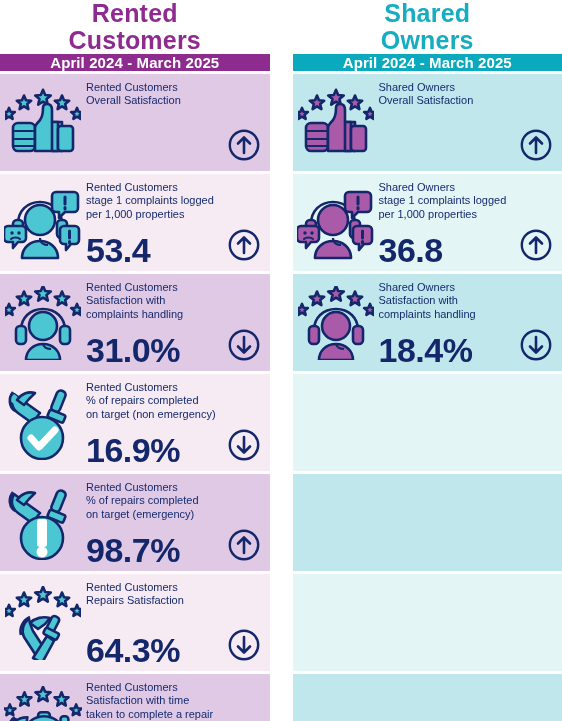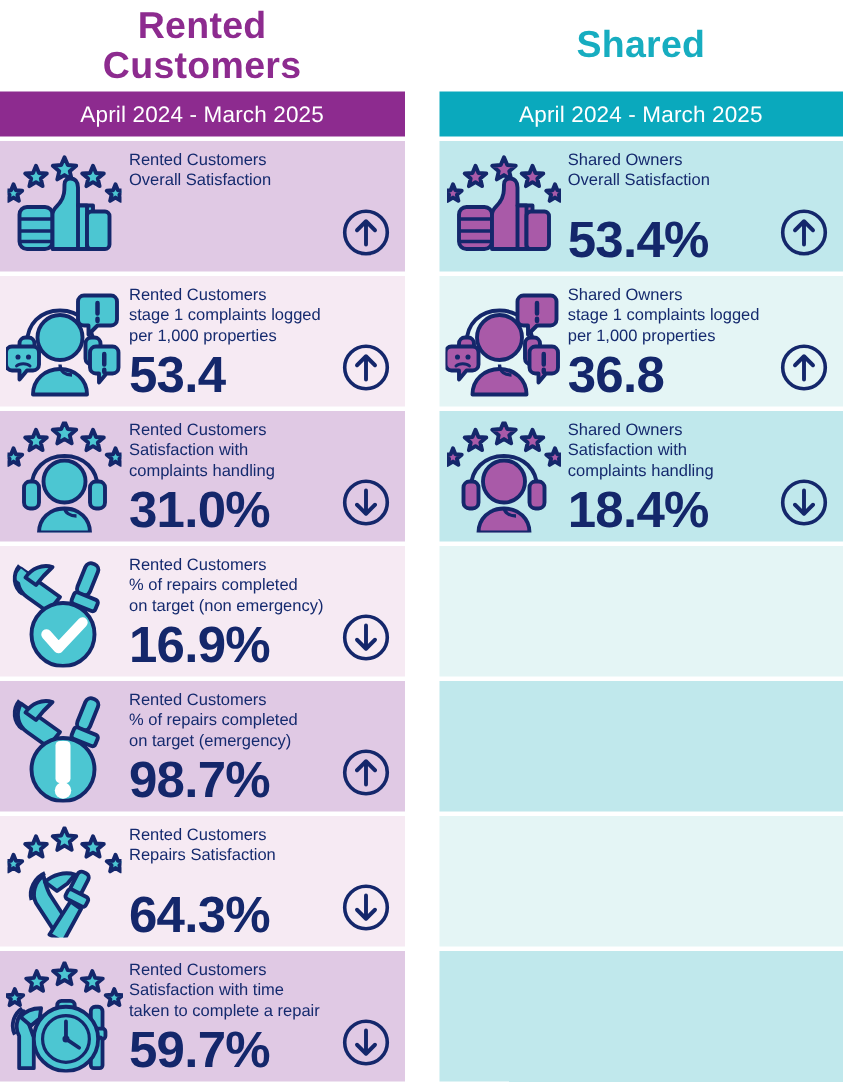--- a/index.html
+++ b/index.html
@@ -22,29 +22,29 @@
     text-align:center;
   }
   .col-title .t-l1,.col-title .t-l2{display:block;}
   .col.left .col-title{color:#8d2b8f;}
   .col.right .col-title{color:#17adc0;}
 
   
   .period{
     height:30px;
     display:flex;align-items:center;justify-content:center;
-    color:#ffffff;font-size:15px;font-weight:400;letter-spacing:.1px;
+    color:#ffffff;font-size:15px;font-weight:700;letter-spacing:.1px;
   }
   .col.left .period{background:#8d2b8f;}
   .col.right .period{background:#0aa9bd;}
 
   
   .rows{display:flex;flex-direction:column;gap:3px;padding-top:3px;}
   .row{
-    height:87px;
+    height:97px;
     position:relative;
     display:flex;align-items:stretch;
     box-sizing:border-box;
   }
   .col.left  .row.tint-a{background:#e0c9e4;}
   .col.left  .row.tint-b{background:#f6eaf3;}
   .col.right .row.tint-a{background:#c0e8ec;}
   .col.right .row.tint-b{background:#e4f5f5;}
   .row.empty{}
 
@@ -290,20 +290,21 @@
               <path d="M17 9v15M11 18.5l6 6 6-6" fill="none" stroke="#14276b" stroke-width="2.6" stroke-linecap="round" stroke-linejoin="round"></path>
             </svg>
           </div>
         </div>
       </div>
   </div>
 
   <div class="col right">
     <div class="col-title">
       <span class="t-l1">Shared</span>
+      <span class="t-l2">Owners</span>
     </div>
     <div class="period">April 2024 - March 2025</div>
     <div class="rows">
         <div class="row tint-a">
           <div class="icon-wrap">
             <svg width="76" height="74" viewBox="0 0 76 74">
               <path d="M4.0,21.9L5.6,25.8L9.8,26.1L6.6,28.8L7.6,32.9L4.0,30.7L0.4,32.9L1.4,28.8L-1.8,26.1L2.4,25.8Z" fill="#a95aa8" stroke="#14276b" stroke-width="2.6" stroke-linejoin="round" stroke-linecap="round"></path>
               <path d="M19.0,9.5L21.0,14.3L26.2,14.7L22.2,18.0L23.4,23.1L19.0,20.4L14.6,23.1L15.8,18.0L11.8,14.7L17.0,14.3Z" fill="#a95aa8" stroke="#14276b" stroke-width="2.6" stroke-linejoin="round" stroke-linecap="round"></path>
               <path d="M38.0,3.8L40.2,9.0L45.8,9.5L41.5,13.1L42.8,18.6L38.0,15.7L33.2,18.6L34.5,13.1L30.2,9.5L35.8,9.0Z" fill="#a95aa8" stroke="#14276b" stroke-width="2.6" stroke-linejoin="round" stroke-linecap="round"></path>
               <path d="M57.0,9.5L59.0,14.3L64.2,14.7L60.2,18.0L61.4,23.1L57.0,20.4L52.6,23.1L53.8,18.0L49.8,14.7L55.0,14.3Z" fill="#a95aa8" stroke="#14276b" stroke-width="2.6" stroke-linejoin="round" stroke-linecap="round"></path>
@@ -311,21 +312,20 @@
               <rect x="8" y="37" width="22" height="28" rx="5" fill="#a95aa8" stroke="#14276b" stroke-width="2.6" stroke-linejoin="round" stroke-linecap="round"></rect>
               <path d="M30 65V42c0-4 3-5 5-8 3-4 3-8 3-12 0-3 2-4 4-4 3 0 5 2 5 6v12h10v29z" fill="#a95aa8" stroke="#14276b" stroke-width="2.6" stroke-linejoin="round" stroke-linecap="round"></path>
               <rect x="47" y="36" width="6" height="29" fill="#a95aa8" stroke="#14276b" stroke-width="2.6" stroke-linejoin="round" stroke-linecap="round"></rect>
               <rect x="53" y="40" width="15" height="25" rx="3" fill="#a95aa8" stroke="#14276b" stroke-width="2.6" stroke-linejoin="round" stroke-linecap="round"></rect>
               <path d="M8 45h22M8 53h22M8 60h22" fill="none" stroke="#14276b" stroke-width="2.2"></path>
             </svg>
           </div>
           <div class="content">
             <div class="label">Shared Owners
 Overall Satisfaction</div>
-            <div class="value">53.4%</div>
           </div>
           <div class="arrow-wrap">
             <svg width="34" height="34" viewBox="0 0 34 34">
               <circle cx="17" cy="17" r="14.2" fill="none" stroke="#14276b" stroke-width="2.4"></circle>
               <path d="M17 25V10M11 15.5l6-6 6 6" fill="none" stroke="#14276b" stroke-width="2.6" stroke-linecap="round" stroke-linejoin="round"></path>
             </svg>
           </div>
         </div>
         <div class="row tint-b">
           <div class="icon-wrap">

